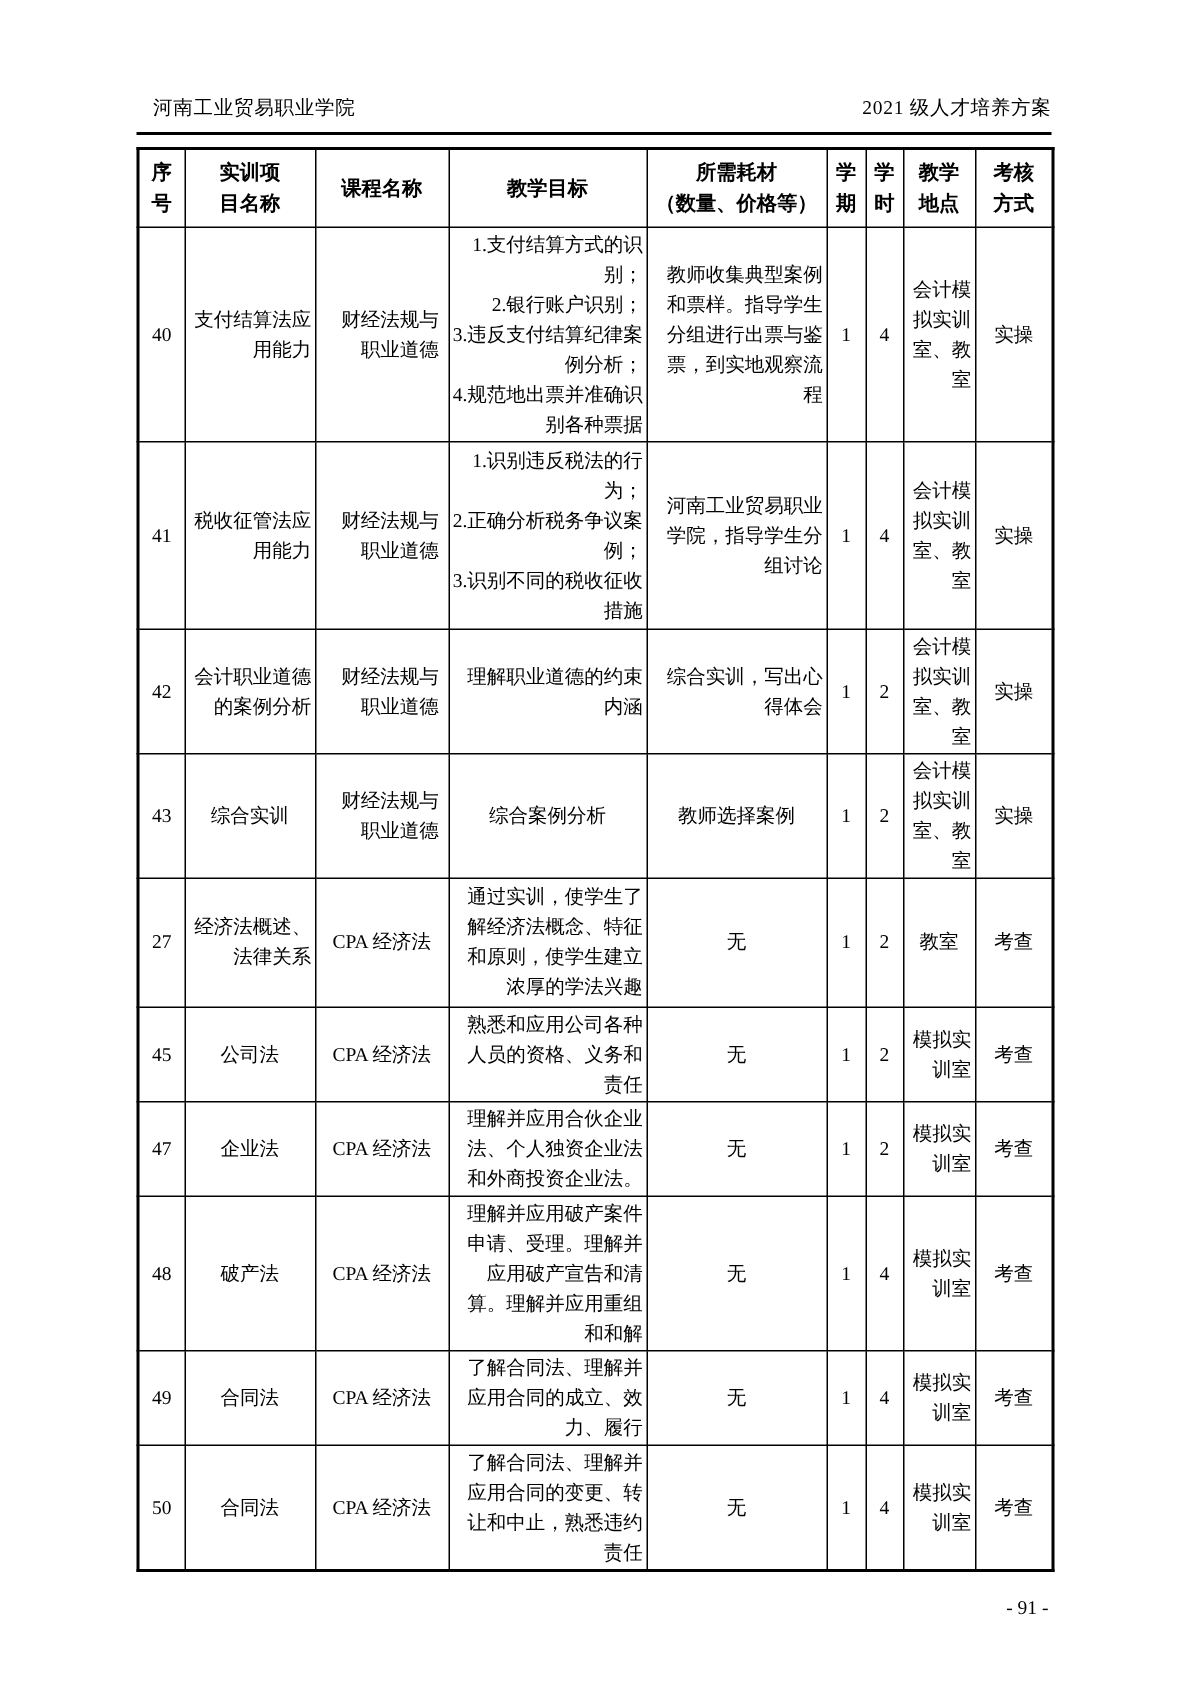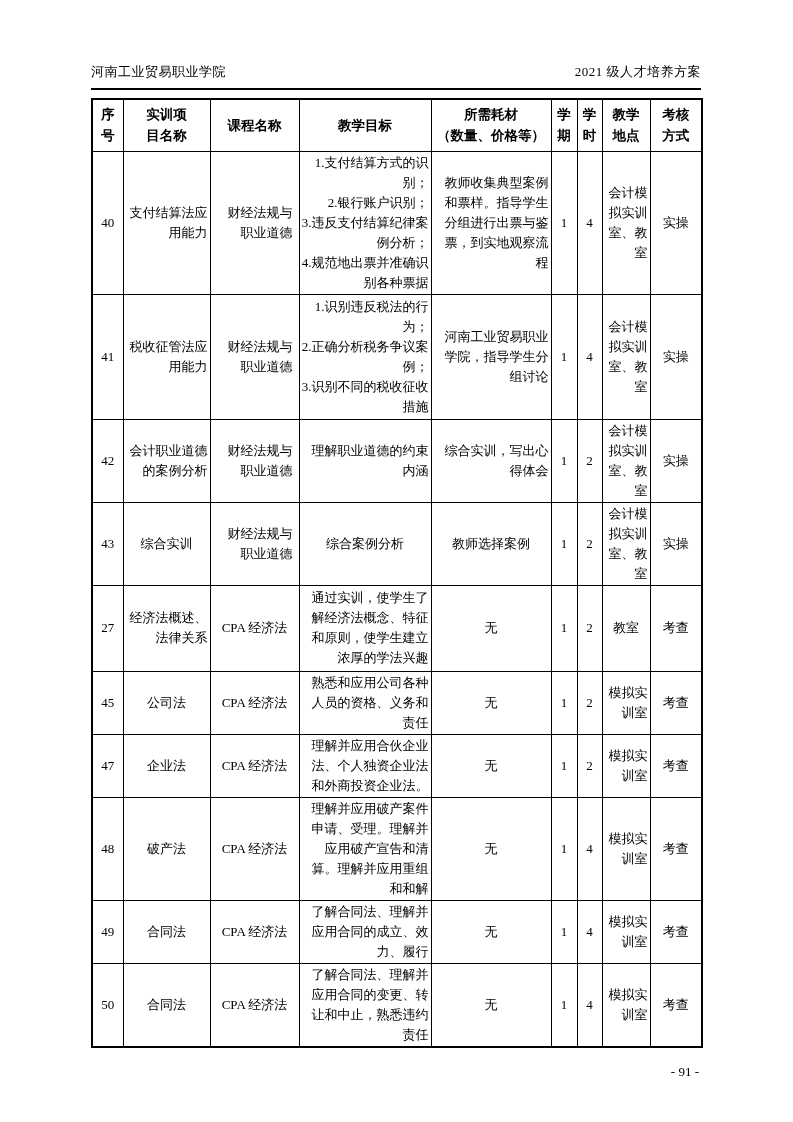--- a/index.html
+++ b/index.html
@@ -7,21 +7,21 @@
     width:793px;height:1122px;background:#ffffff;color:#000;
     box-sizing:border-box;padding:62px 92px 0 91px;overflow:hidden;
     font-family:"Liberation Serif","DejaVu Serif",serif;
     position:relative;
   }
   .doc-header{
     display:flex;justify-content:space-between;align-items:flex-end;
     font-size:13px;line-height:20px;
     padding-bottom:6px;border-bottom:2px solid #000;
   }
-  .doc-header .left{letter-spacing:0.5px;}
+  .doc-header .left{letter-spacing:0.5px;margin-left:11px;}
   .doc-header .right{letter-spacing:0.5px;margin-left:48px;}
   table.training{
     border-collapse:collapse;table-layout:fixed;width:610px;
     margin-top:8px;border:2px solid #000;
     font-size:13px;line-height:20px;
   }
   table.training th,table.training td{
     border:1px solid #000;padding:1px 2px;vertical-align:middle;overflow:hidden;
   }
   table.training th{

